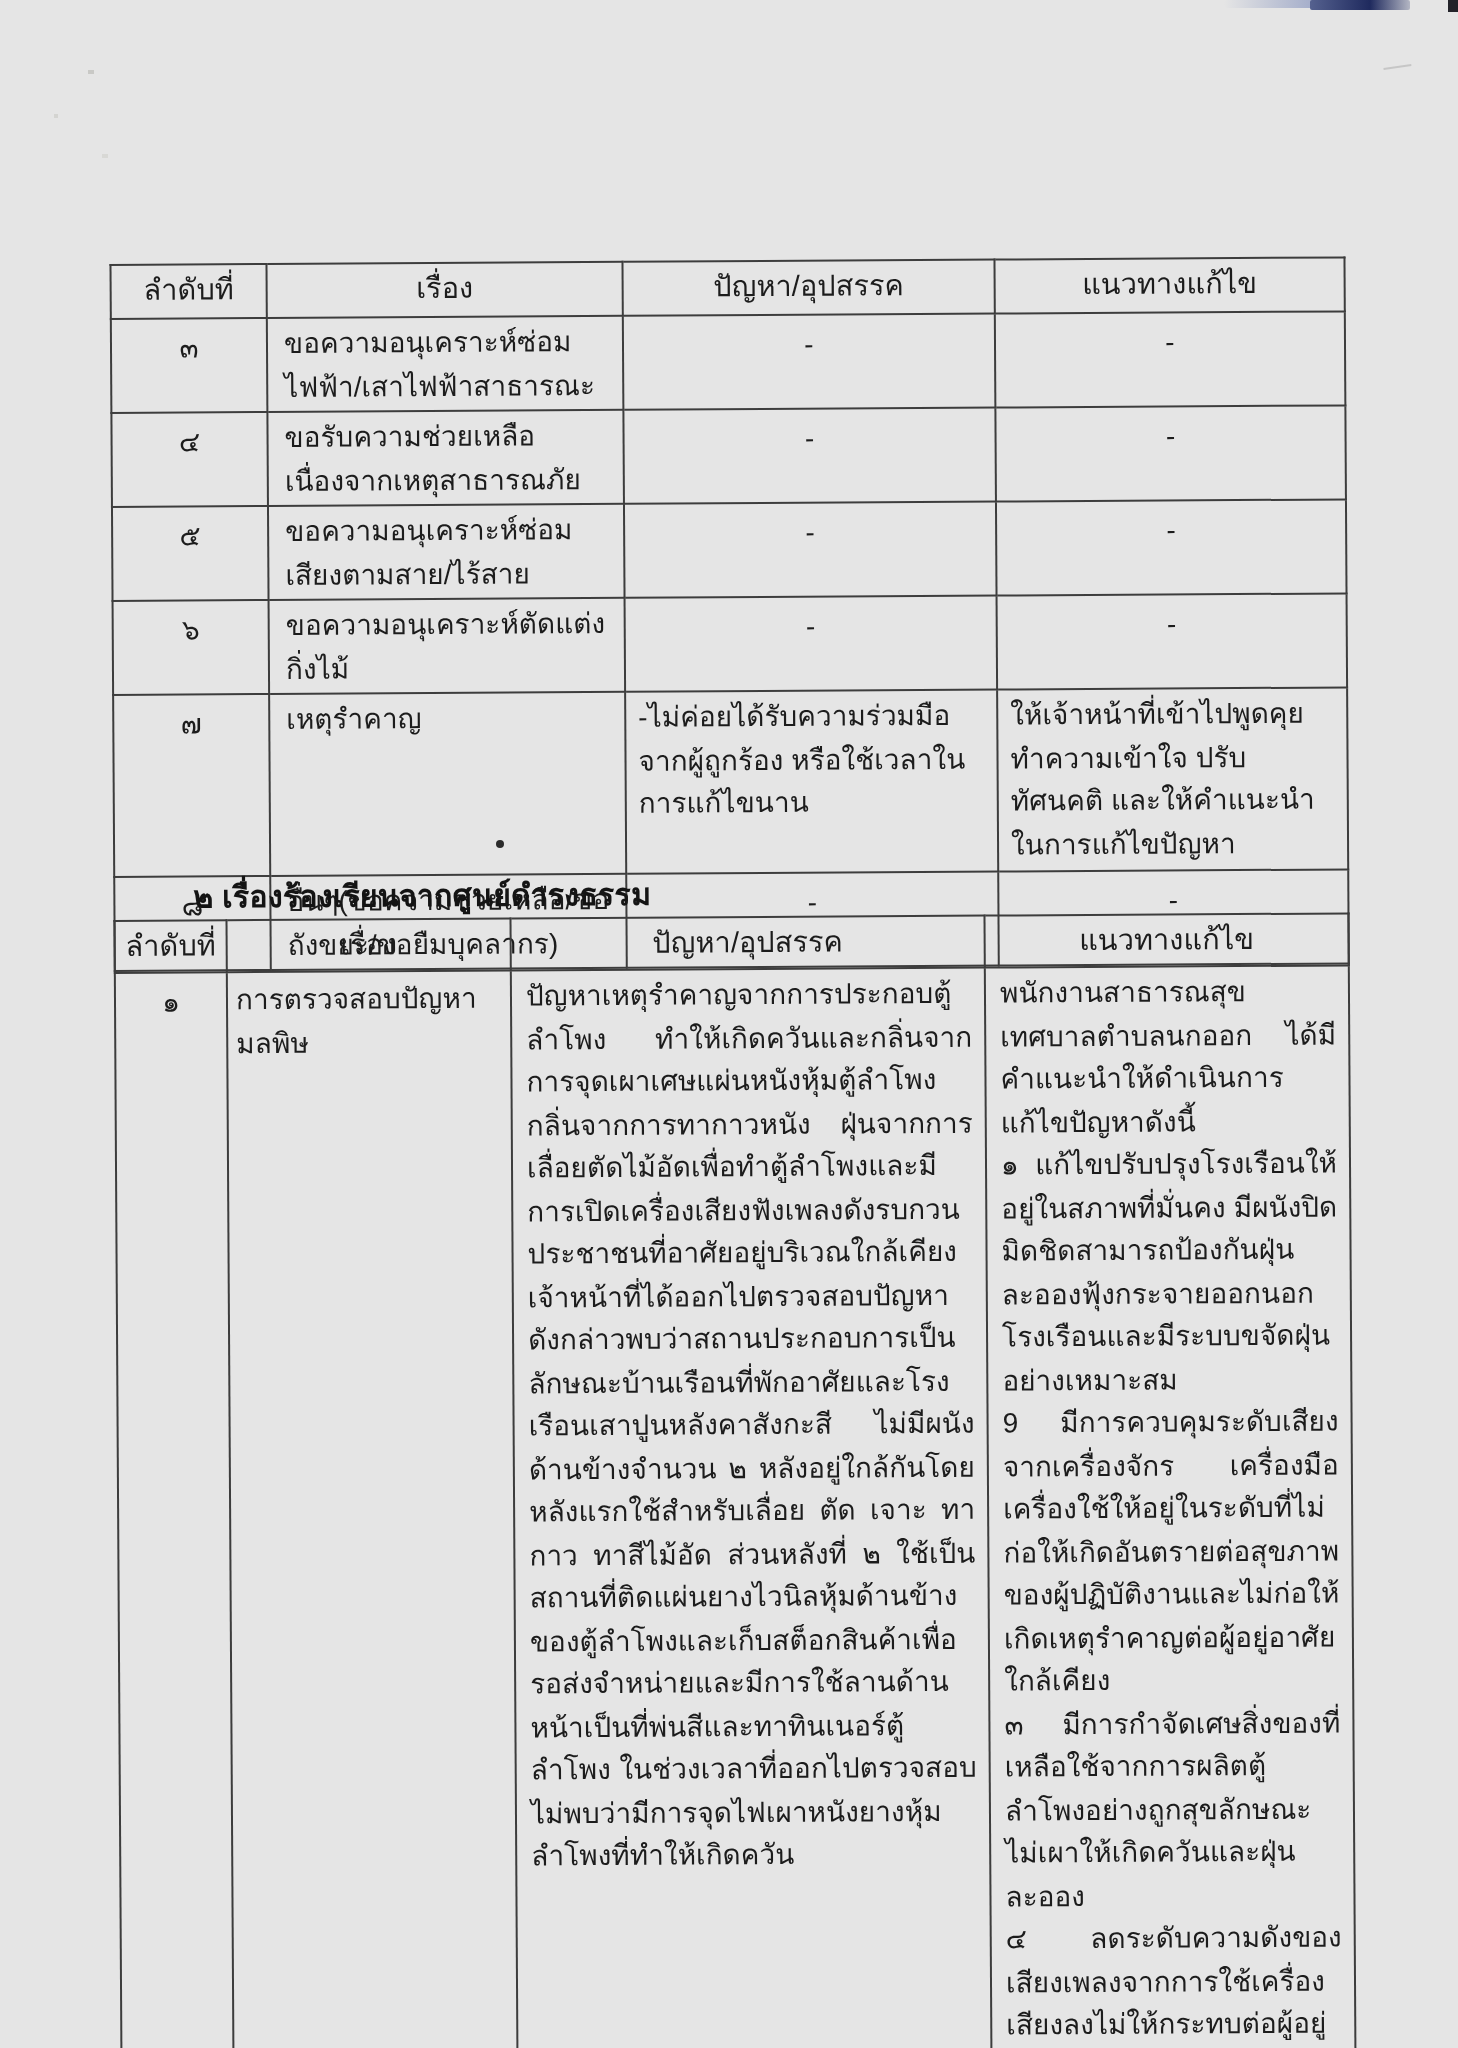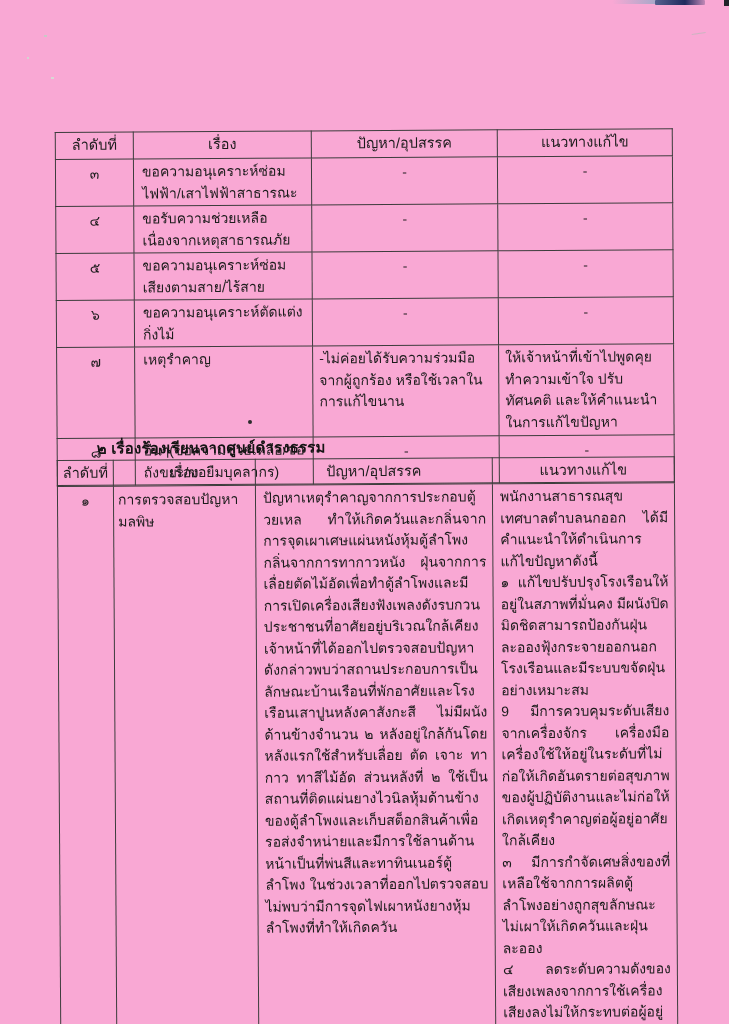--- a/index.html
+++ b/index.html
@@ -1,19 +1,19 @@
 <!DOCTYPE html>
 <html><head>
 <meta charset="utf-8">
 <style>
   html,body{margin:0;padding:0;}
   .page{
     position:relative;
     width:729px;height:1024px;
-    background:#f9a8d4;
+    background:#e5e5e5;
     overflow:hidden;
     font-family:"Liberation Sans","DejaVu Sans",sans-serif;
     color:#1c1c1c;
   }
   .tilt{
     position:absolute;left:0;top:0;width:729px;height:1024px;
     transform:rotate(-0.35deg);
     transform-origin:380px 500px;
   }
   table.doc{
@@ -150,21 +150,21 @@
           <th>เรื่อง</th>
           <th>ปัญหา/อุปสรรค</th>
           <th>แนวทางแก้ไข</th>
         </tr>
       </thead>
       <tbody>
         <tr style="height:470px;">
           <td class="c-no">๑</td>
           <td class="c-subj">การตรวจสอบปัญหามลพิษ</td>
           <td class="c-para">
-            <p>ปัญหาเหตุรำคาญจากการประกอบตู้วยเหล ทำให้เกิดควันและกลิ่นจากการจุดเผาเศษแผ่นหนังหุ้มตู้ลำโพง กลิ่นจากการทากาวหนัง ฝุ่นจากการเลื่อยตัดไม้อัดเพื่อทำตู้ลำโพงและมีการเปิดเครื่องเสียงฟังเพลงดังรบกวนประชาชนที่อาศัยอยู่บริเวณใกล้เคียง</p>
+            <p>ปัญหาเหตุรำคาญจากการประกอบตู้ลำโพง ทำให้เกิดควันและกลิ่นจากการจุดเผาเศษแผ่นหนังหุ้มตู้ลำโพง กลิ่นจากการทากาวหนัง ฝุ่นจากการเลื่อยตัดไม้อัดเพื่อทำตู้ลำโพงและมีการเปิดเครื่องเสียงฟังเพลงดังรบกวนประชาชนที่อาศัยอยู่บริเวณใกล้เคียง</p>
             <p>เจ้าหน้าที่ได้ออกไปตรวจสอบปัญหาดังกล่าวพบว่าสถานประกอบการเป็นลักษณะบ้านเรือนที่พักอาศัยและโรงเรือนเสาปูนหลังคาสังกะสี ไม่มีผนังด้านข้างจำนวน ๒ หลังอยู่ใกล้กันโดยหลังแรกใช้สำหรับเลื่อย ตัด เจาะ ทากาว ทาสีไม้อัด ส่วนหลังที่ ๒ ใช้เป็นสถานที่ติดแผ่นยางไวนิลหุ้มด้านข้างของตู้ลำโพงและเก็บสต็อกสินค้าเพื่อรอส่งจำหน่ายและมีการใช้ลานด้านหน้าเป็นที่พ่นสีและทาทินเนอร์ตู้ลำโพง ในช่วงเวลาที่ออกไปตรวจสอบไม่พบว่ามีการจุดไฟเผาหนังยางหุ้มลำโพงที่ทำให้เกิดควัน</p>
           </td>
           <td class="c-para">
             <p>พนักงานสาธารณสุขเทศบาลตำบลนกออก ได้มีคำแนะนำให้ดำเนินการแก้ไขปัญหาดังนี้</p>
             <p>๑ แก้ไขปรับปรุงโรงเรือนให้อยู่ในสภาพที่มั่นคง มีผนังปิดมิดชิดสามารถป้องกันฝุ่นละอองฟุ้งกระจายออกนอกโรงเรือนและมีระบบขจัดฝุ่นอย่างเหมาะสม</p>
             <p>9 มีการควบคุมระดับเสียงจากเครื่องจักร เครื่องมือเครื่องใช้ให้อยู่ในระดับที่ไม่ก่อให้เกิดอันตรายต่อสุขภาพของผู้ปฏิบัติงานและไม่ก่อให้เกิดเหตุรำคาญต่อผู้อยู่อาศัยใกล้เคียง</p>
             <p>๓ มีการกำจัดเศษสิ่งของที่เหลือใช้จากการผลิตตู้ลำโพงอย่างถูกสุขลักษณะ ไม่เผาให้เกิดควันและฝุ่นละออง</p>
             <p>๔ ลดระดับความดังของเสียงเพลงจากการใช้เครื่องเสียงลงไม่ให้กระทบต่อผู้อยู่อาศัยบริเวณใกล้เคียง</p>
           </td>
         </tr>

